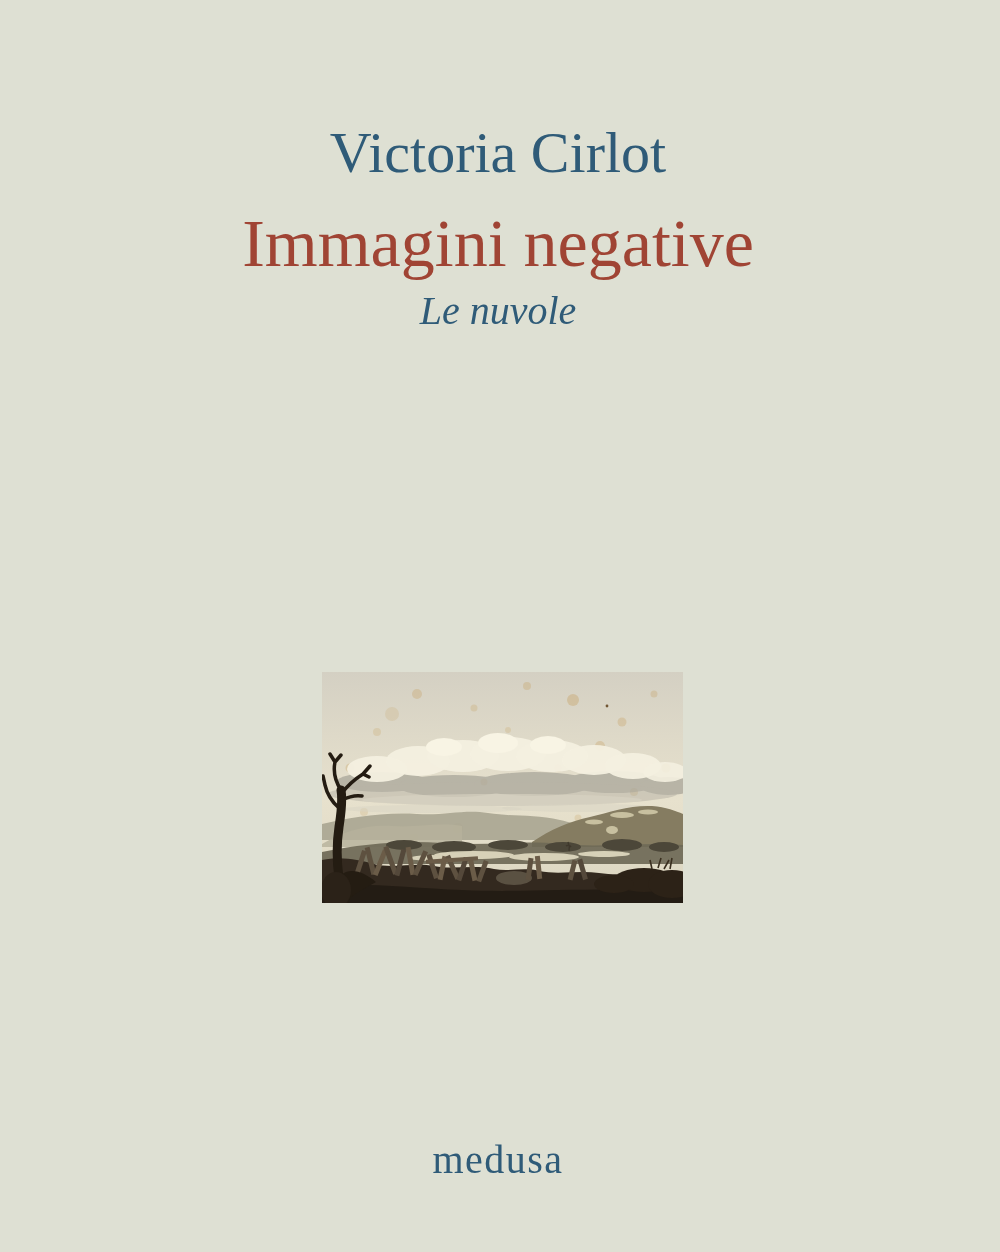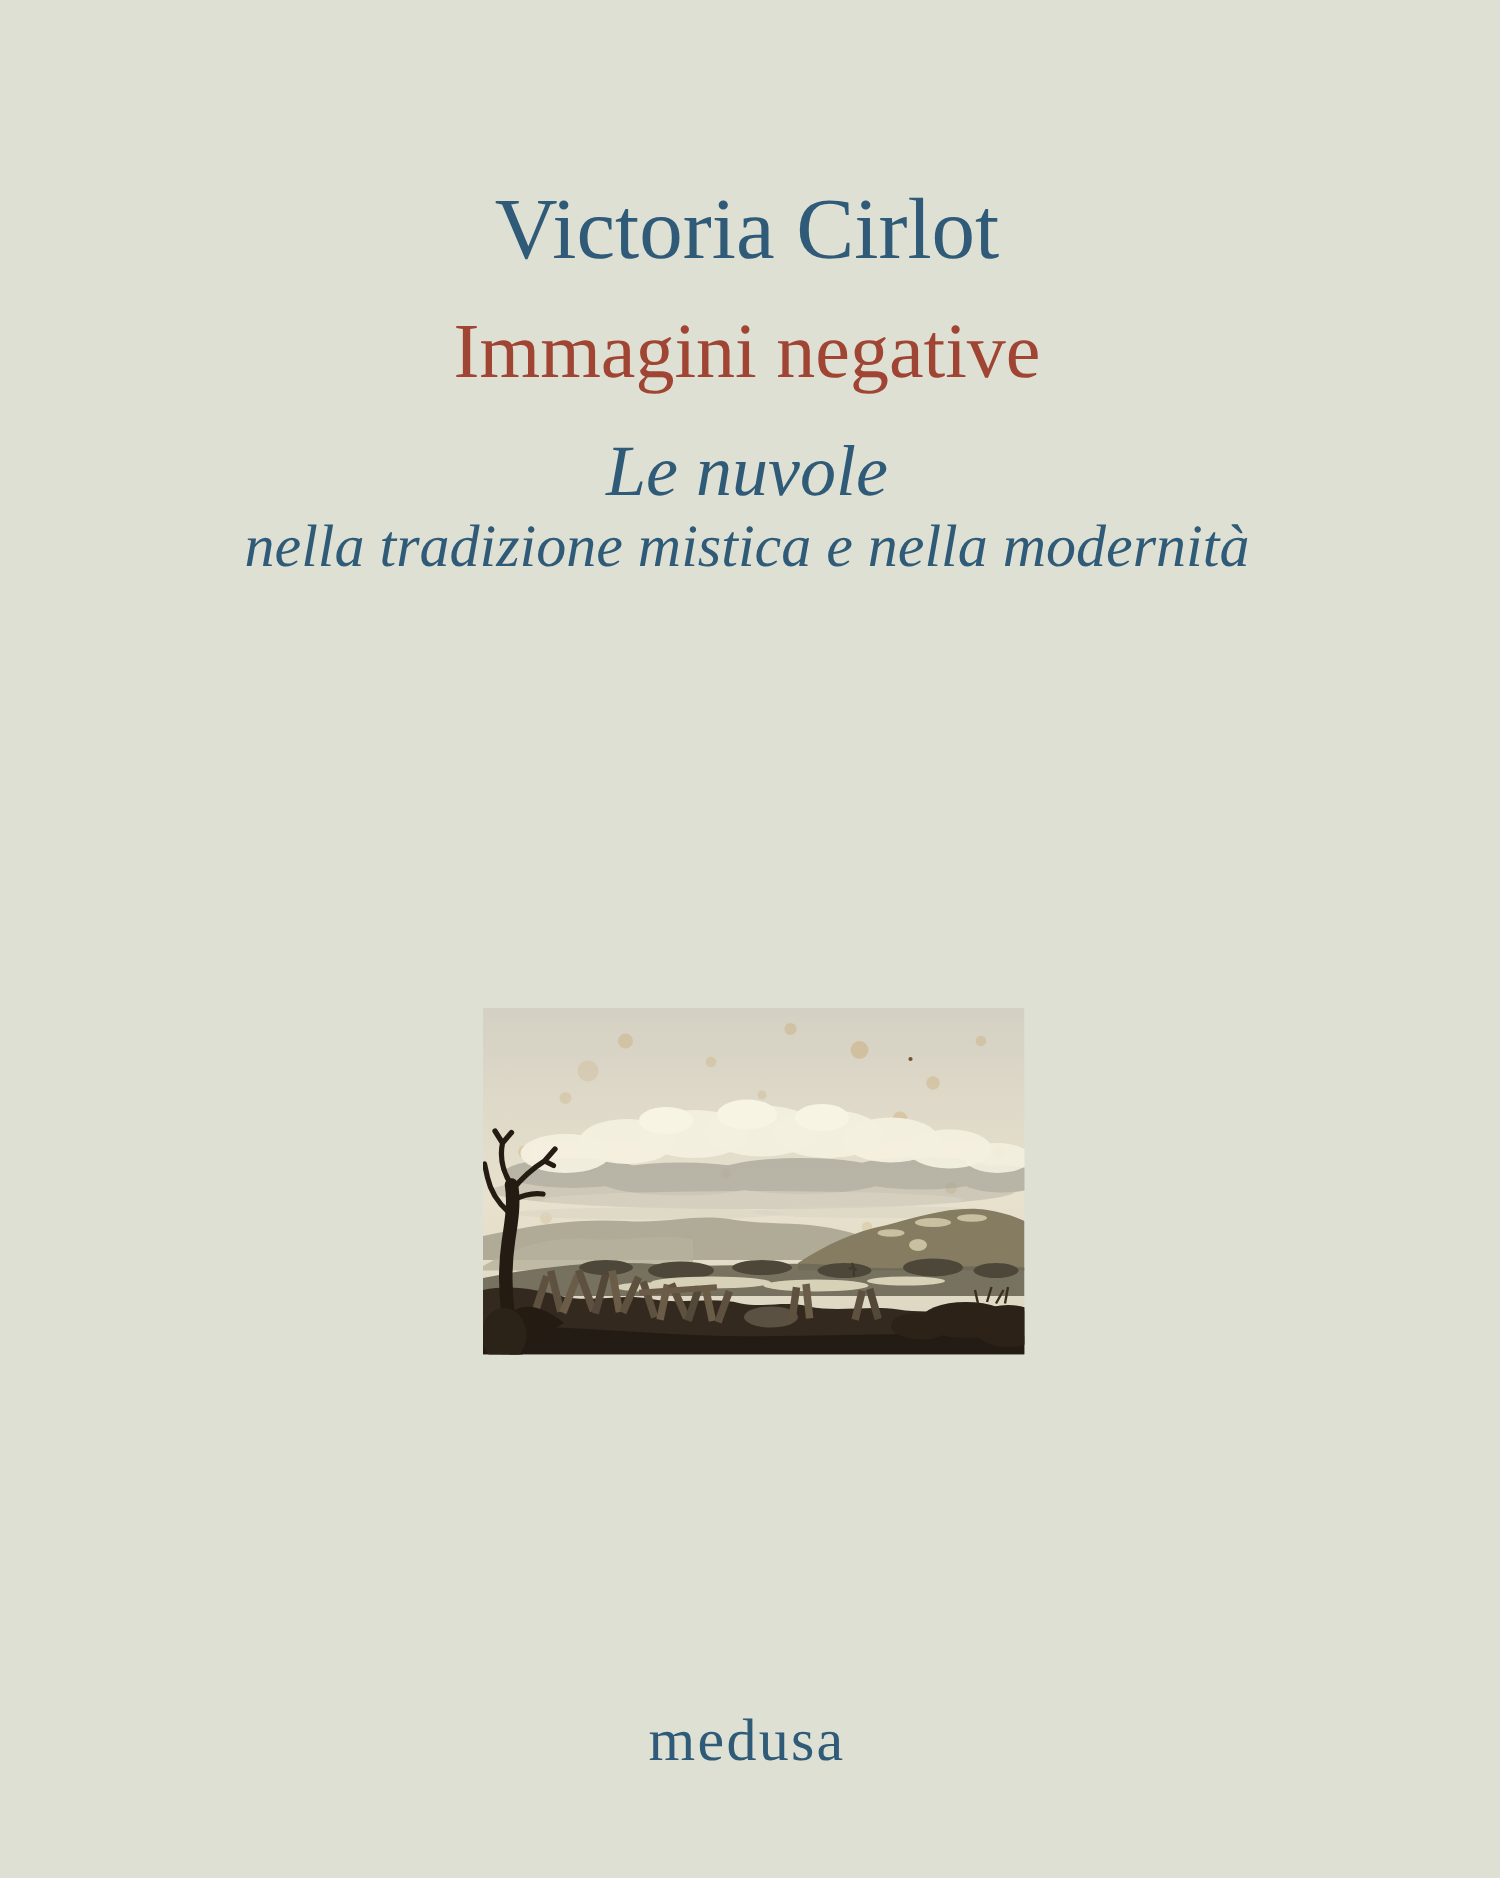--- a/index.html
+++ b/index.html
@@ -27,26 +27,26 @@
     line-height: 1;
     white-space: nowrap;
   }
   .author {
     top: 124px;
     font-size: 58px;
     color: #2f5b78;
   }
   .title {
     top: 209px;
-    font-size: 52px;
+    font-size: 68px;
     color: #a04434;
   }
   .subtitle1 {
     top: 291px;
-    font-size: 48px;
+    font-size: 40px;
     font-style: italic;
     color: #2f5b78;
   }
   .subtitle2 {
     top: 344px;
     font-size: 40px;
     font-style: italic;
     color: #2f5b78;
   }
   .publisher {
@@ -69,21 +69,20 @@
 <body>
 
 <div class="cover">
 
   <div class="line author">Victoria Cirlot</div>
 
   <div class="line title">Immagini negative</div>
 
   <div class="line subtitle1">Le nuvole</div>
 
-  <div class="line subtitle2">nella tradizione mistica e nella modernità</div>
 
   <svg class="painting" viewBox="0 0 361 231" preserveAspectRatio="none" role="img" aria-label="Sepia watercolour landscape: band of white cumulus clouds over rolling hills, foxed parchment sky, dark foreground with broken wooden fence and gnarled bare tree on the left">
     <defs>
       <linearGradient id="sky" x1="0" y1="0" x2="0" y2="1">
         <stop offset="0" stop-color="#d4d0c3"></stop>
         <stop offset="0.28" stop-color="#ded9c8"></stop>
         <stop offset="0.55" stop-color="#e7e1cd"></stop>
         <stop offset="0.78" stop-color="#e2dcc7"></stop>
         <stop offset="1" stop-color="#d8d3bf"></stop>
       </linearGradient>

